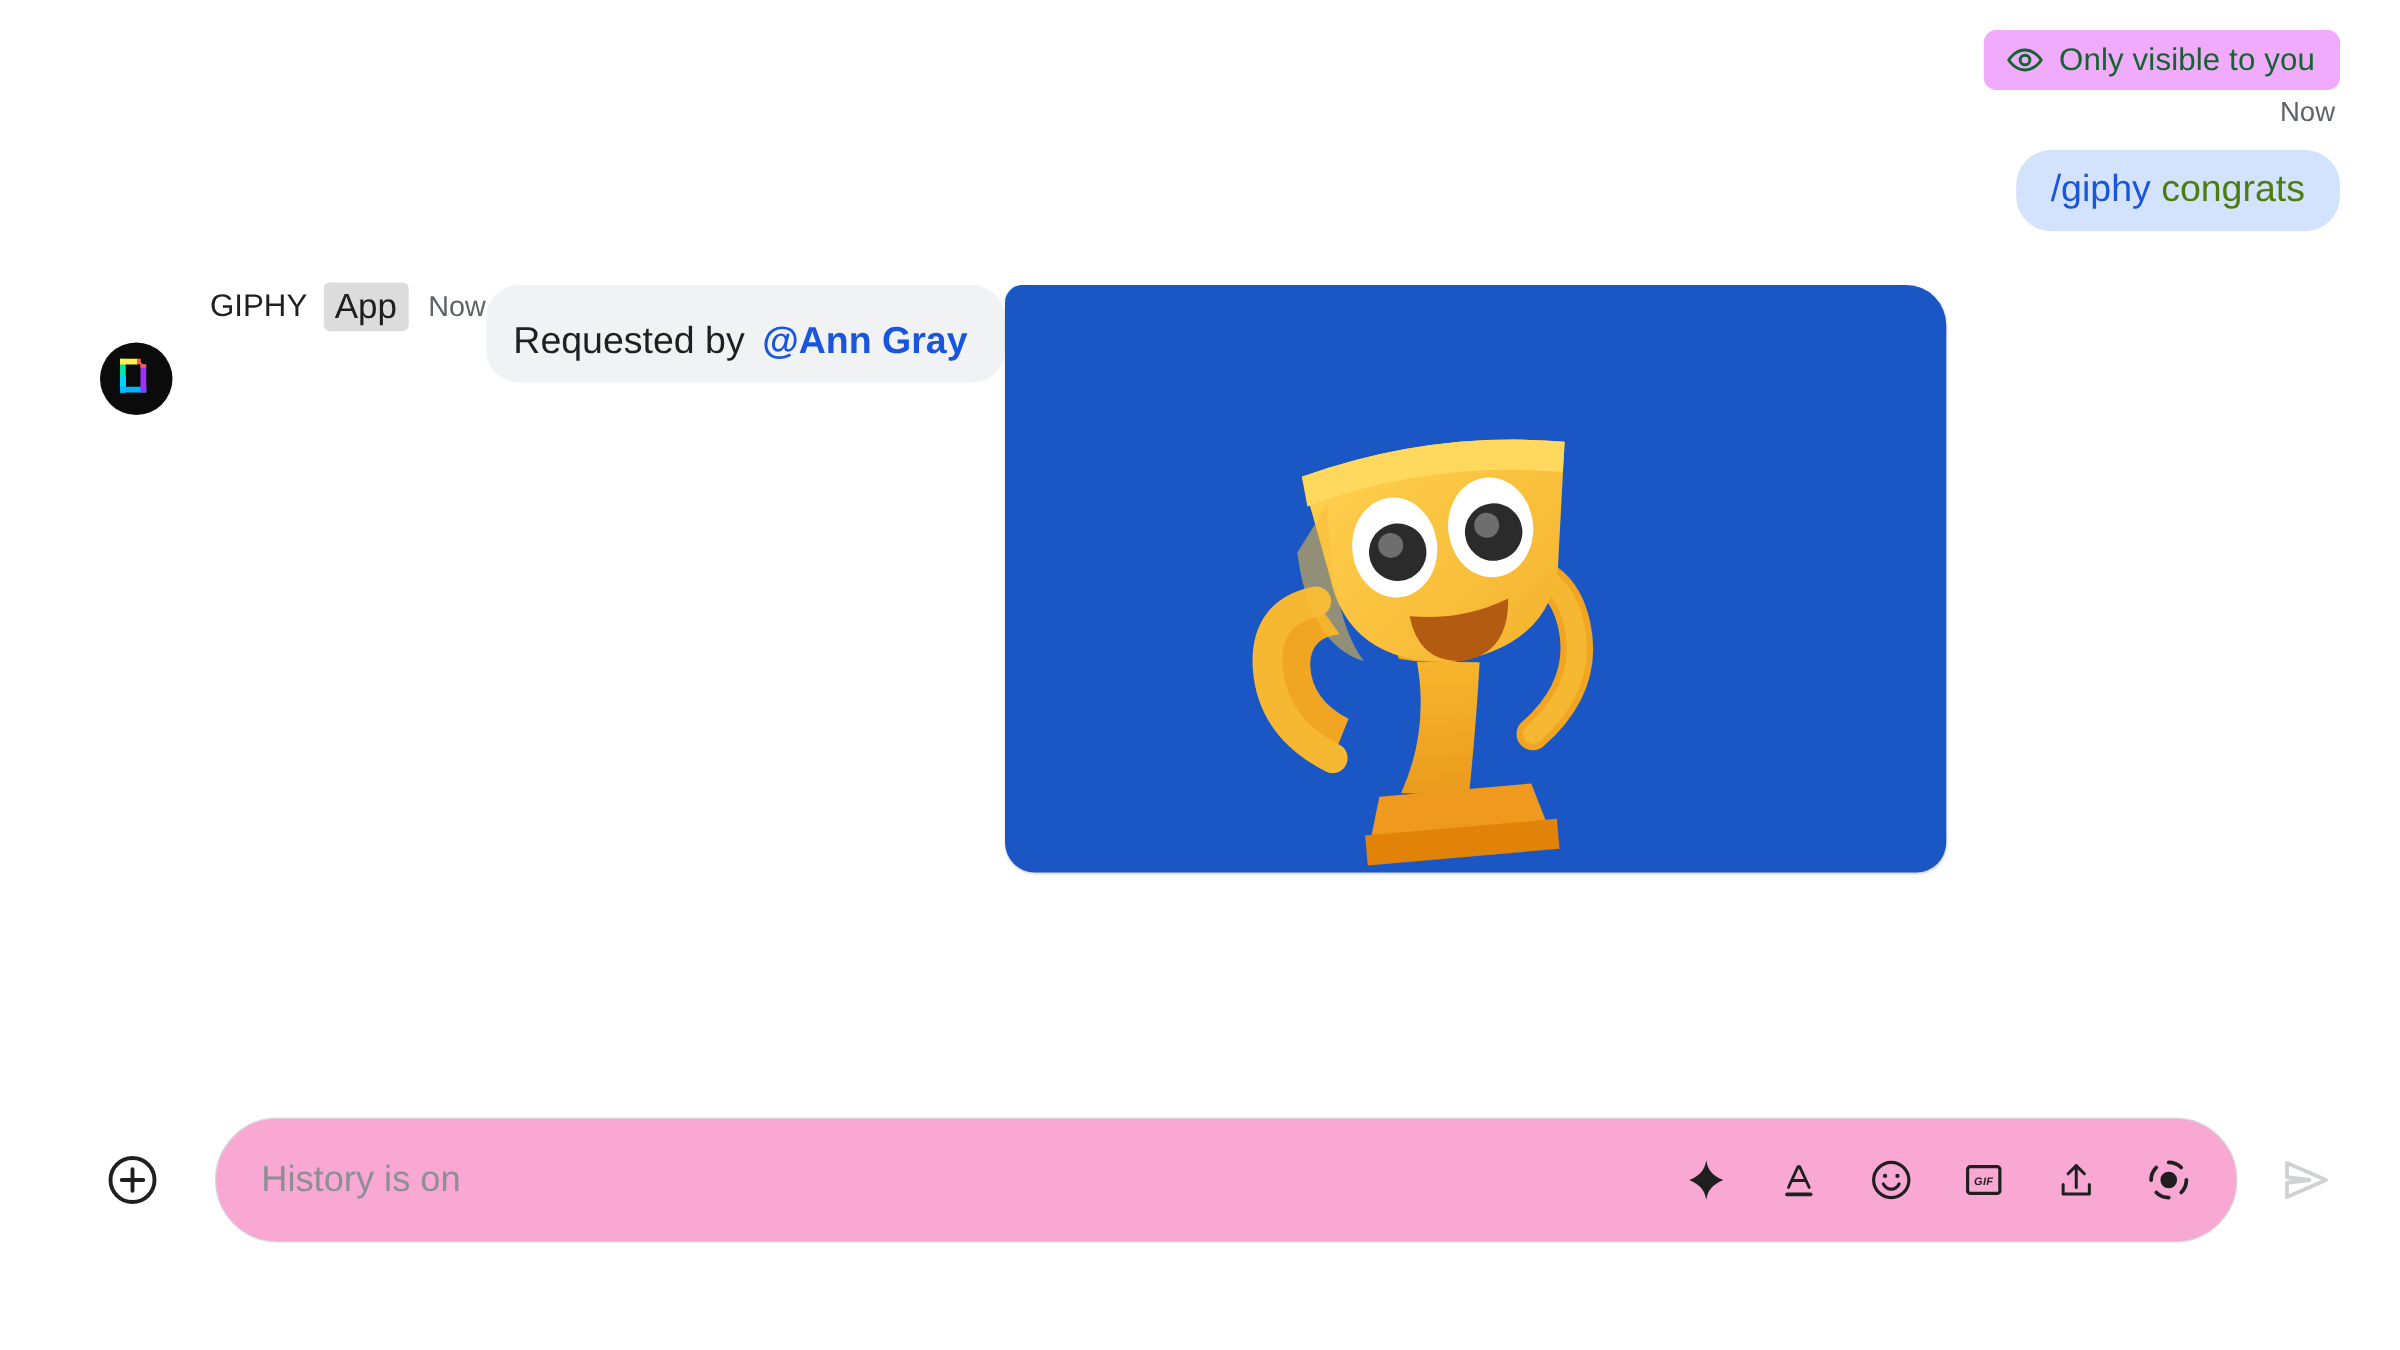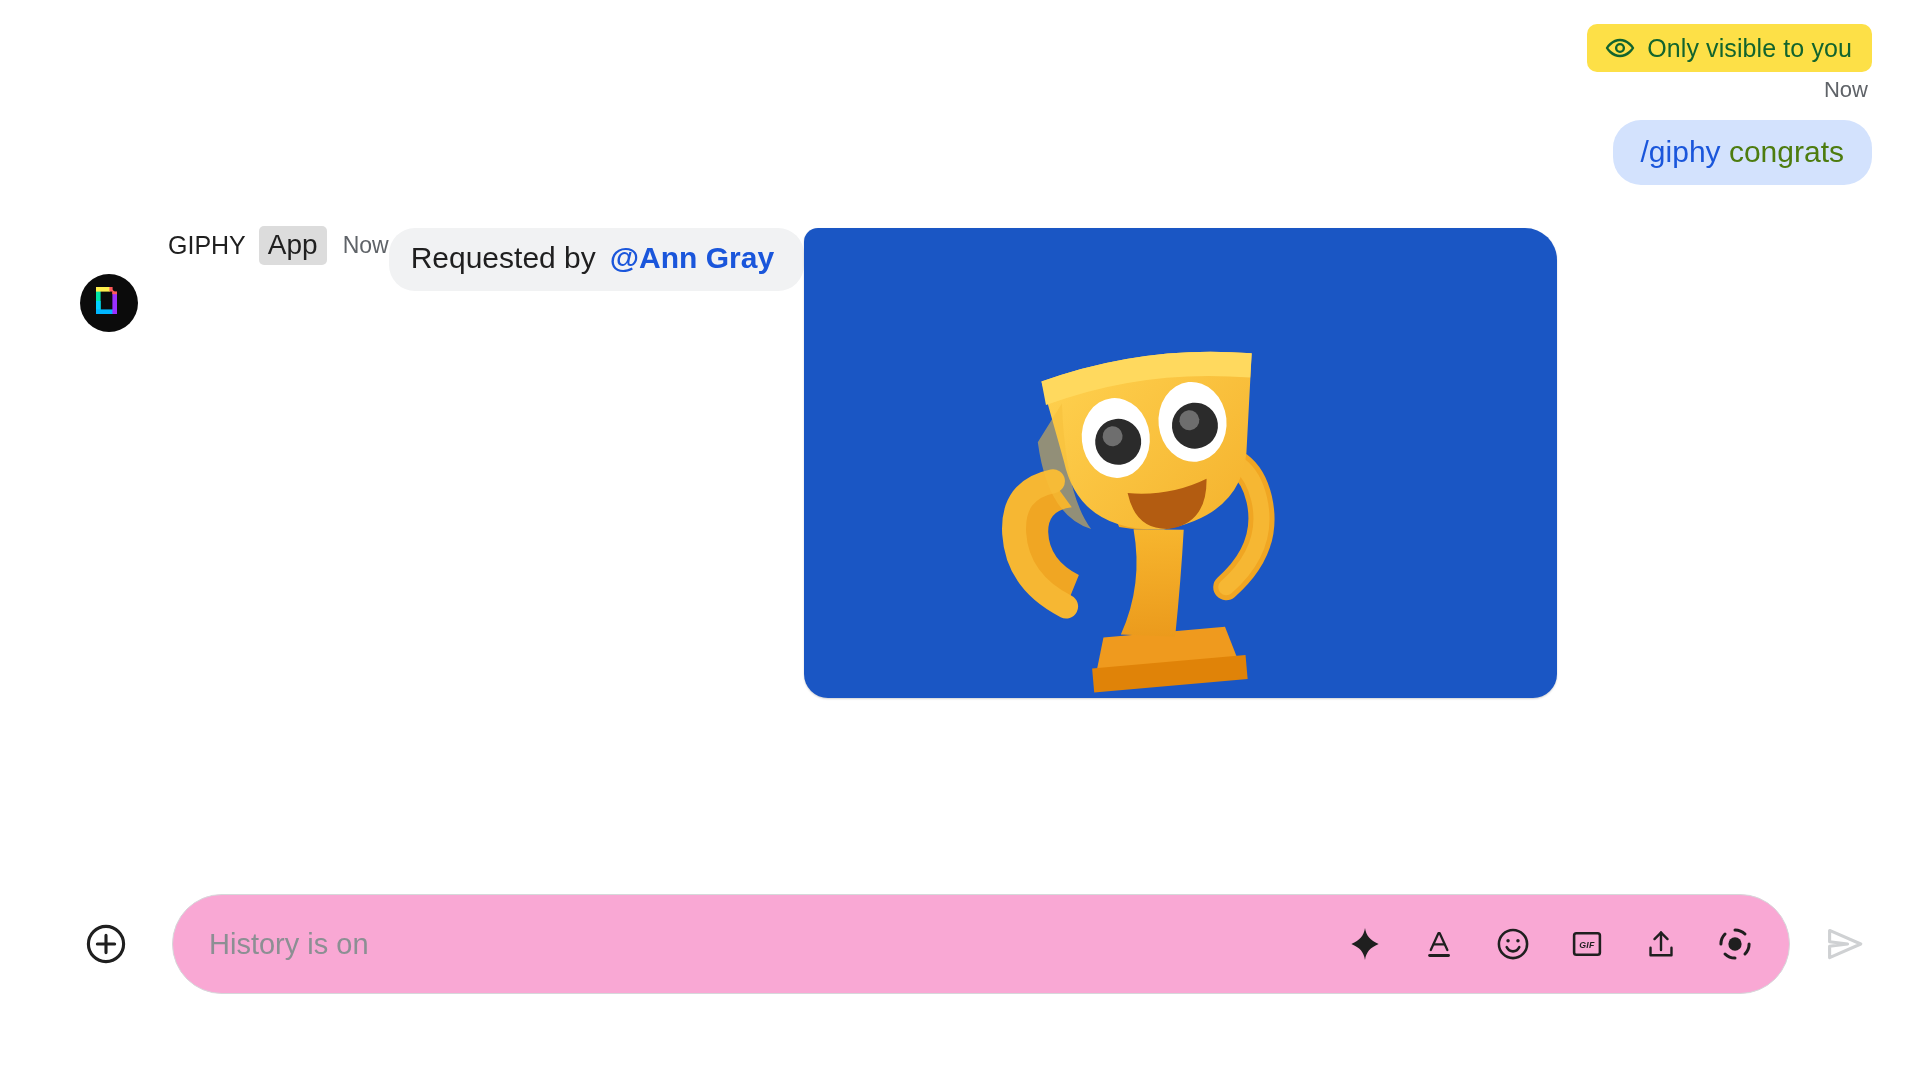--- a/index.html
+++ b/index.html
@@ -25,21 +25,21 @@
     top: 24px;
     right: 48px;
     display: flex;
     align-items: center;
     justify-content: flex-end;
   }
   .visibility-chip {
     display: inline-flex;
     align-items: center;
     gap: 12px;
-    background: #fde047;
+    background: #f0abfc;
     color: #12642e;
     border-radius: 10px;
     padding: 9px 20px 9px 18px;
     font-size: 25px;
     font-weight: 500;
     letter-spacing: 0.1px;
     line-height: 1;
     white-space: nowrap;
     text-align: center;
   }
@@ -127,21 +127,21 @@
     font-size: 23px;
     color: #5f6368;
     line-height: 1;
     margin-left: 3px;
   }
 
   .requested-bubble {
     align-self: flex-start;
     background: #f1f2f3;
     border-radius: 26px;
-    padding: 12px 30px 16px 22px;
+    padding: 27px 30px 16px 22px;
     font-size: 30px;
     color: #1f1f1f;
     line-height: 1.18;
     white-space: nowrap;
     margin-bottom: 16px;
   }
   .mention {
     color: #1a56db;
     font-weight: 700;
     margin-left: 14px;

